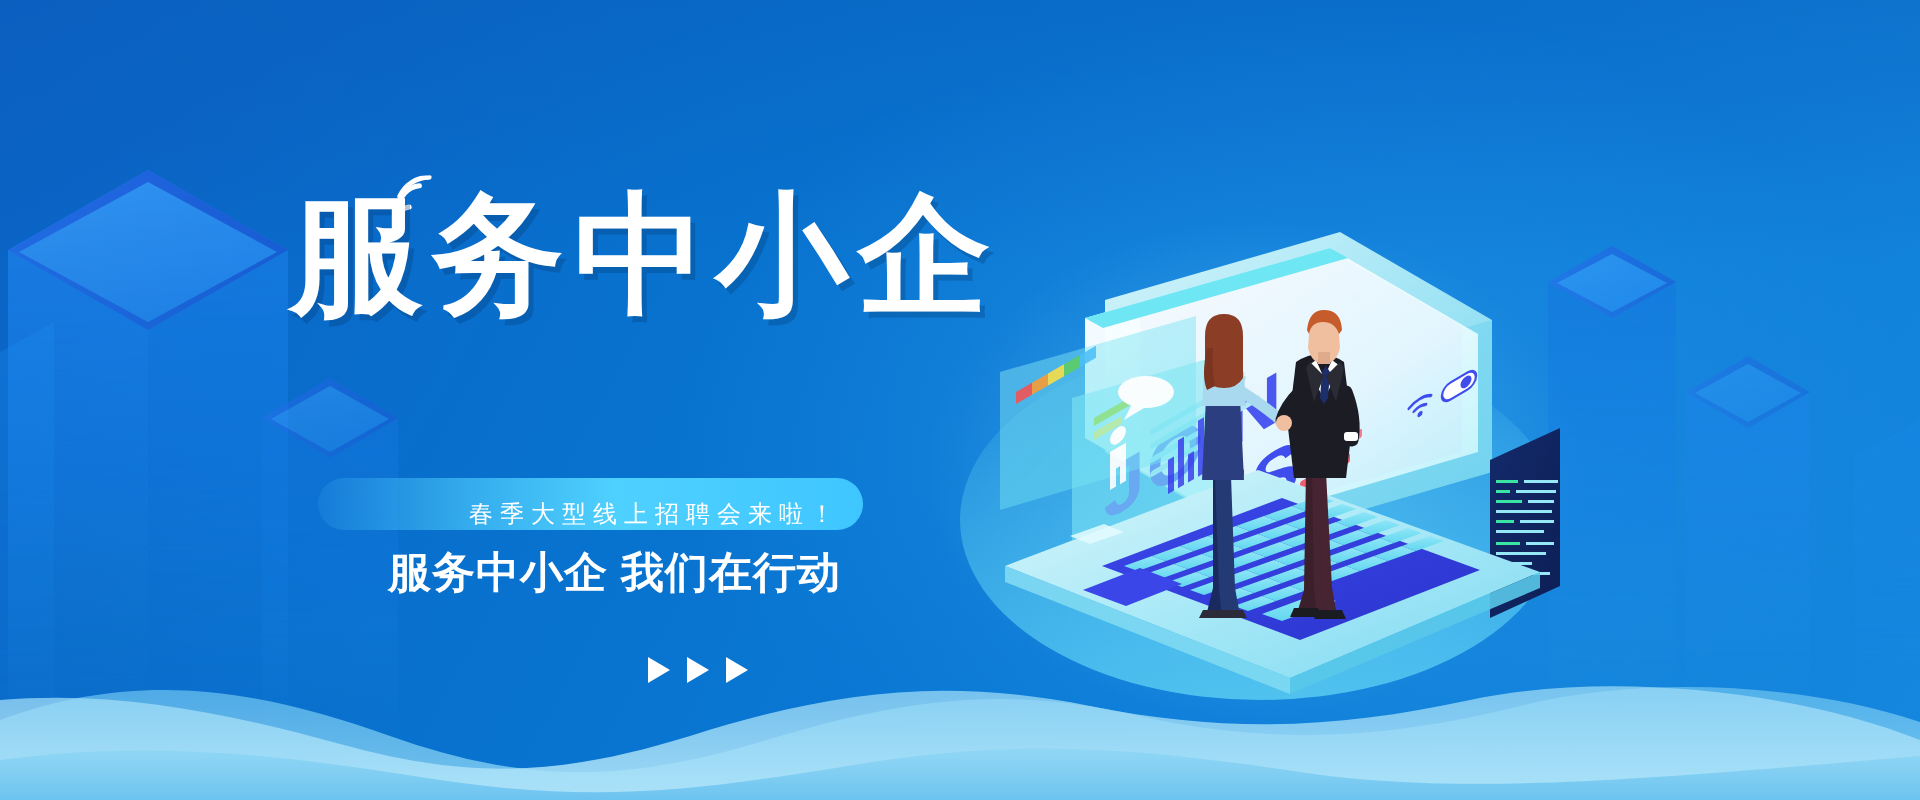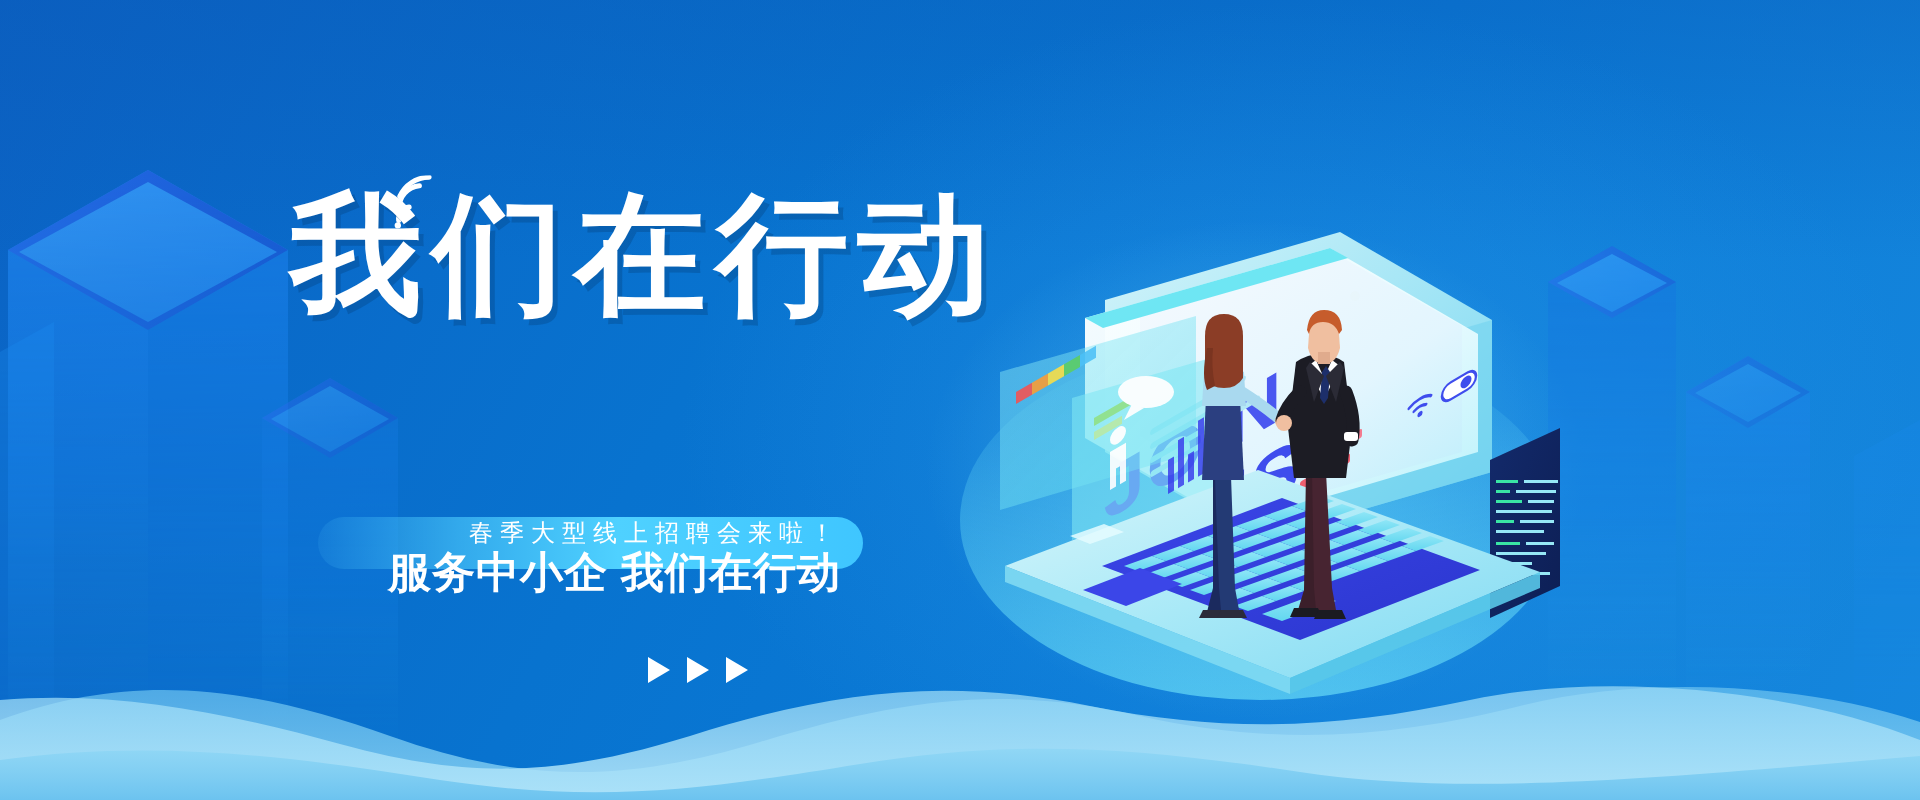--- a/index.html
+++ b/index.html
@@ -41,23 +41,22 @@
     transform:rotate(-2deg);
   }
 
   
   #pill{
     position:absolute;
     left:318px; top:478px;
     width:545px; height:52px;
     border-radius:26px;
     background:linear-gradient(90deg,rgba(90,205,255,.10) 0%,rgba(77,205,255,.62) 26%,#4fd1ff 55%,#3fc6ff 100%);
-    display:flex; align-items:flex-start; justify-content:flex-end;
+    display:flex; align-items:flex-end; justify-content:flex-end;
     padding-right:22px;
-    margin-top:39px;
   }
   #pill-label{
     color:#ffffff;
     font-size:24px;
     font-weight:400;
     letter-spacing:7px;
     white-space:nowrap;
     text-indent:7px;
   }
 
@@ -482,21 +481,21 @@
 
   <svg id="wifi-mark" viewBox="0 0 46 52">
     <g fill="none" stroke="#ffffff" stroke-linecap="round" stroke-width="5">
       <path d="M10,44 a12,12 0 0 1 11,-13"></path>
       <path d="M11,32 a22,22 0 0 1 21,-22"></path>
       <path d="M12,20 a32,32 0 0 1 30,-18"></path>
     </g>
     <circle cx="9" cy="49" r="3.2" fill="#ffffff"></circle>
   </svg>
 
-  <div id="headline">我们在行动</div>
+  <div id="headline">服务中小企</div>
 
   <div id="pill">
     <span id="pill-label">春季大型线上招聘会来啦！</span>
   </div>
 
   <div id="tagline">服务中小企 我们在行动</div>
 
   <div id="arrows">
     <span class="arrow"></span>
     <span class="arrow"></span>

